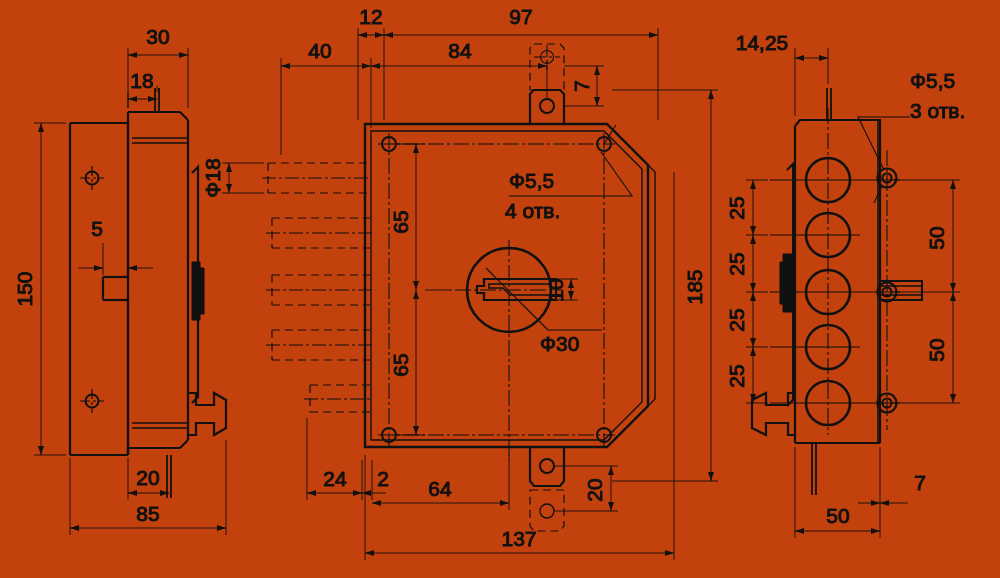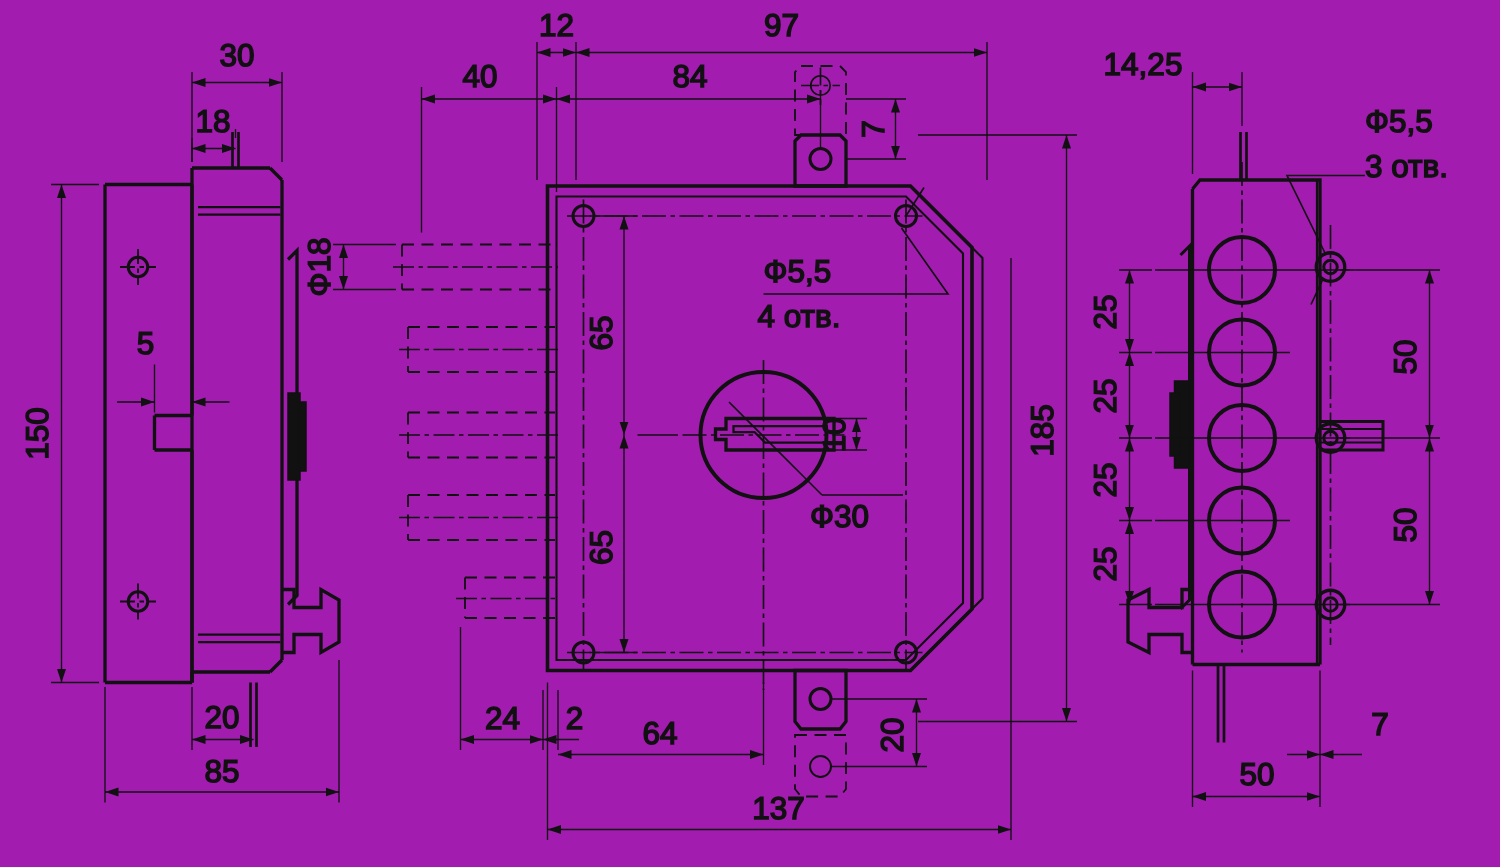--- a/index.html
+++ b/index.html
@@ -1,18 +1,18 @@
 <!DOCTYPE html>
 <html><head>
 <meta charset="utf-8">
 <title>Lock Technical Drawing</title>
 <style>
   html,body{margin:0;padding:0;background:#ffffff;}
   body{font-family:"Liberation Sans", sans-serif;}
-  #sheet{position:relative;width:1000px;height:578px;background:#a21caf;overflow:hidden;}
+  #sheet{position:relative;width:1000px;height:578px;background:#c2410c;overflow:hidden;}
   #sheet svg{position:absolute;left:0;top:0;}
   .dimtext{font-family:"Liberation Sans", sans-serif;font-size:21px;fill:#111;letter-spacing:0px;}
   .notetext{font-family:"Liberation Sans", sans-serif;font-size:21px;fill:#111;}
 </style>
 </head>
 <body>
 
 <div id="sheet">
 <svg width="1000" height="578" viewBox="0 0 1000 578">
   <defs>

